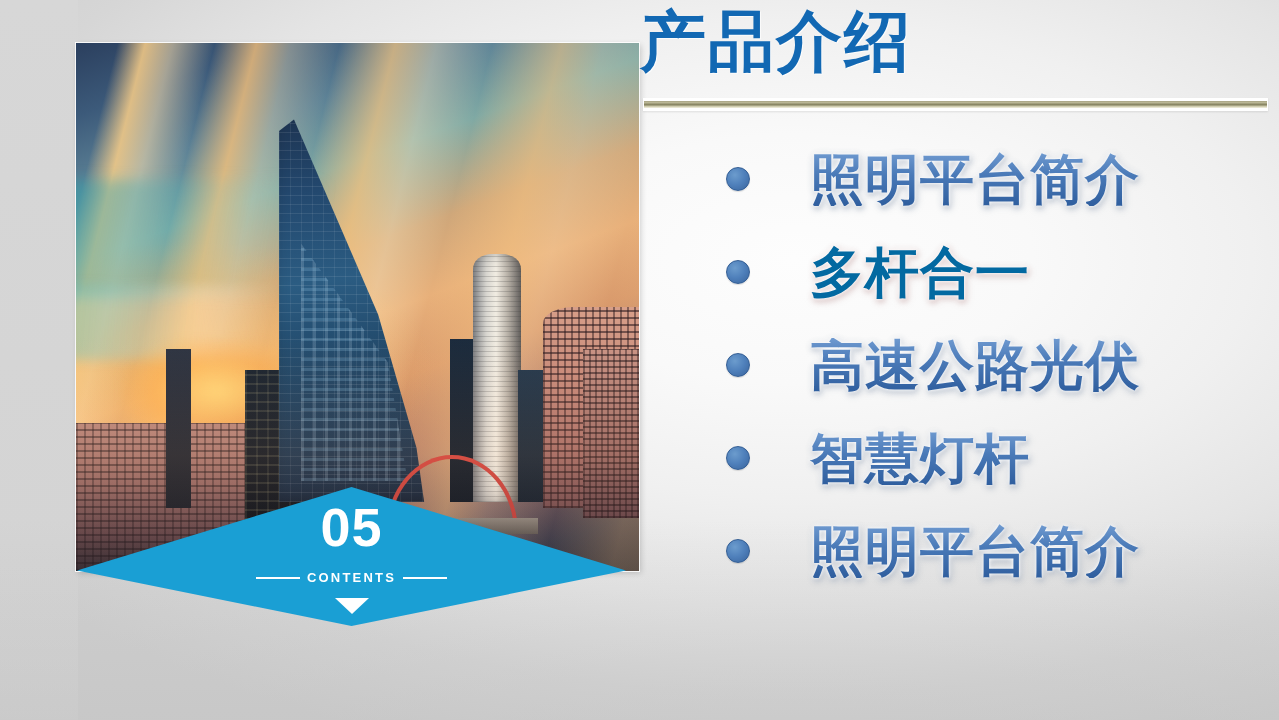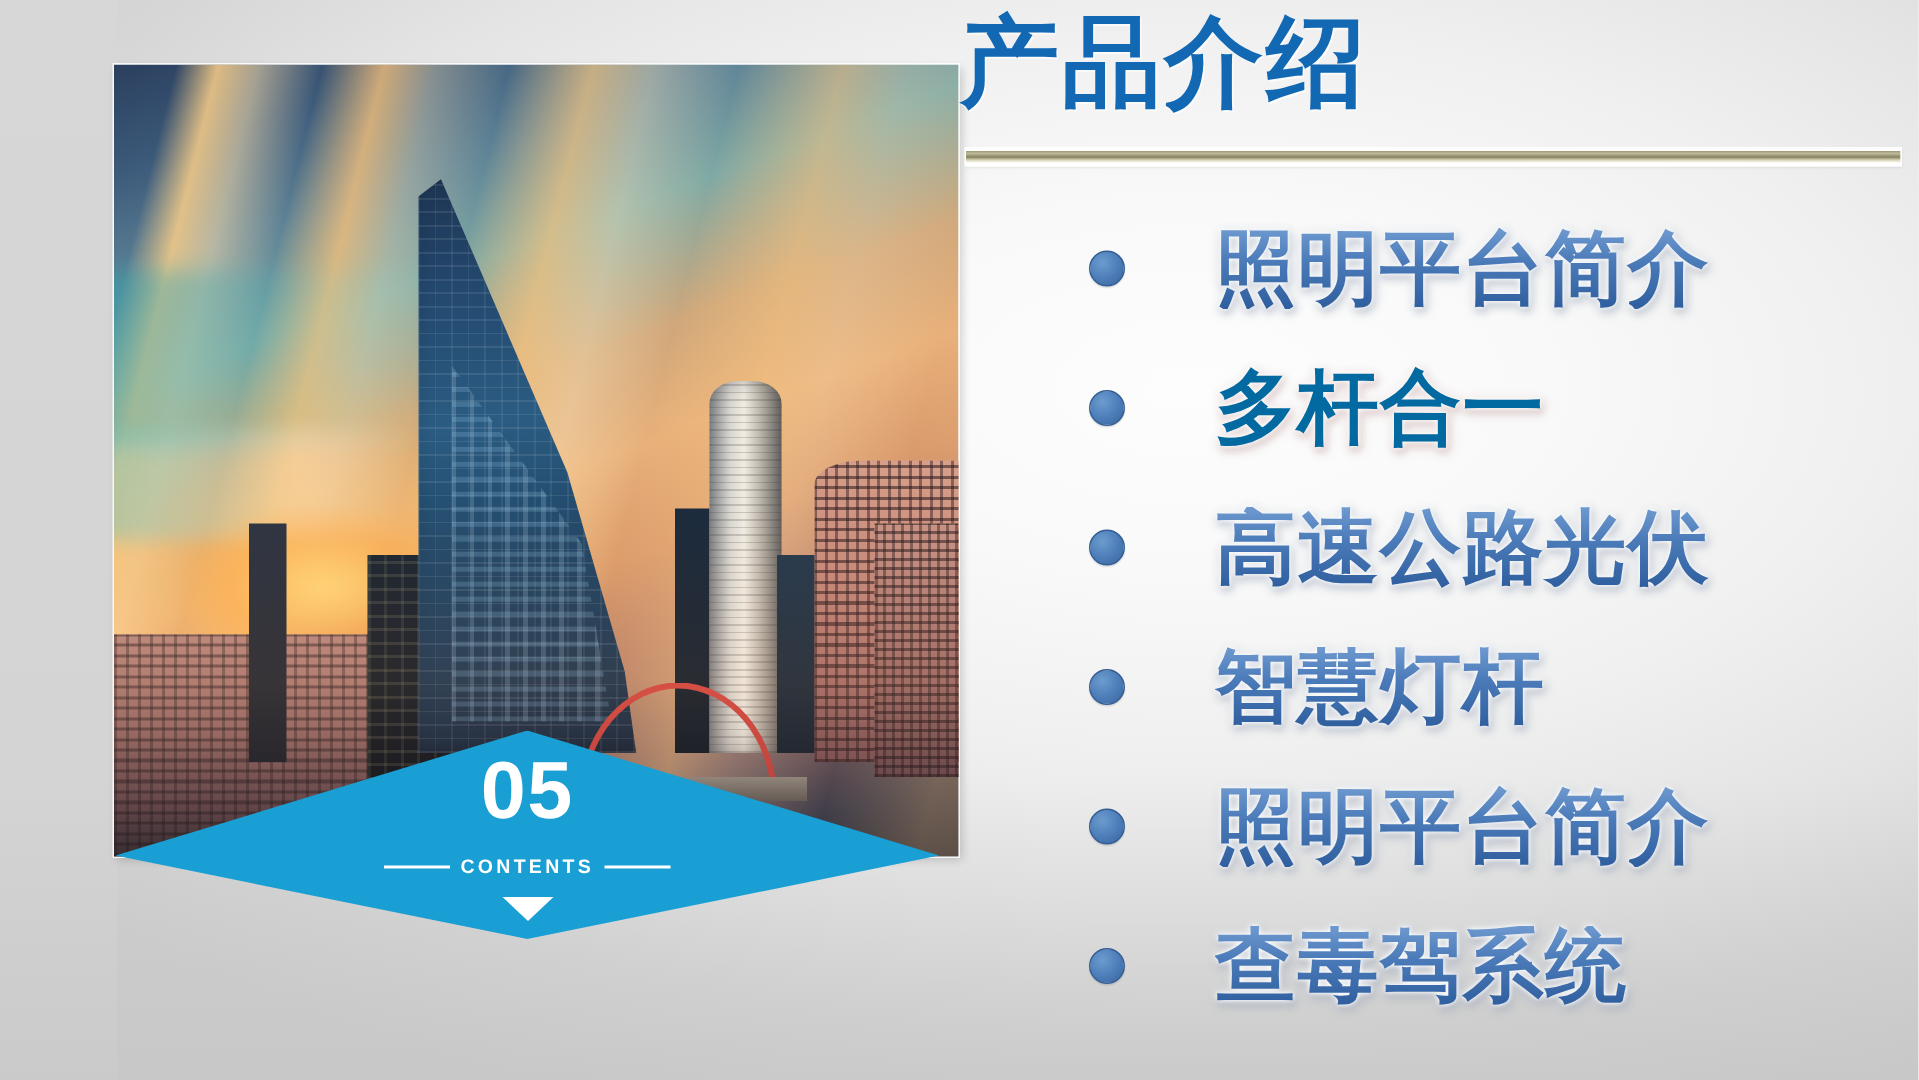--- a/index.html
+++ b/index.html
@@ -449,21 +449,17 @@
       <div class="bullet-row">
         <span class="bullet-dot"></span>
         <span class="bullet-text t-blue">智慧灯杆</span>
       </div>
 
       <div class="bullet-row">
         <span class="bullet-dot"></span>
         <span class="bullet-text t-blue">照明平台简介</span>
       </div>
 
-      <div class="bullet-row">
-        <span class="bullet-dot"></span>
-        <span class="bullet-text t-blue">查毒驾系统</span>
-      </div>
 
     </div>
   </div>
 
 </div>
 
 </body></html>

